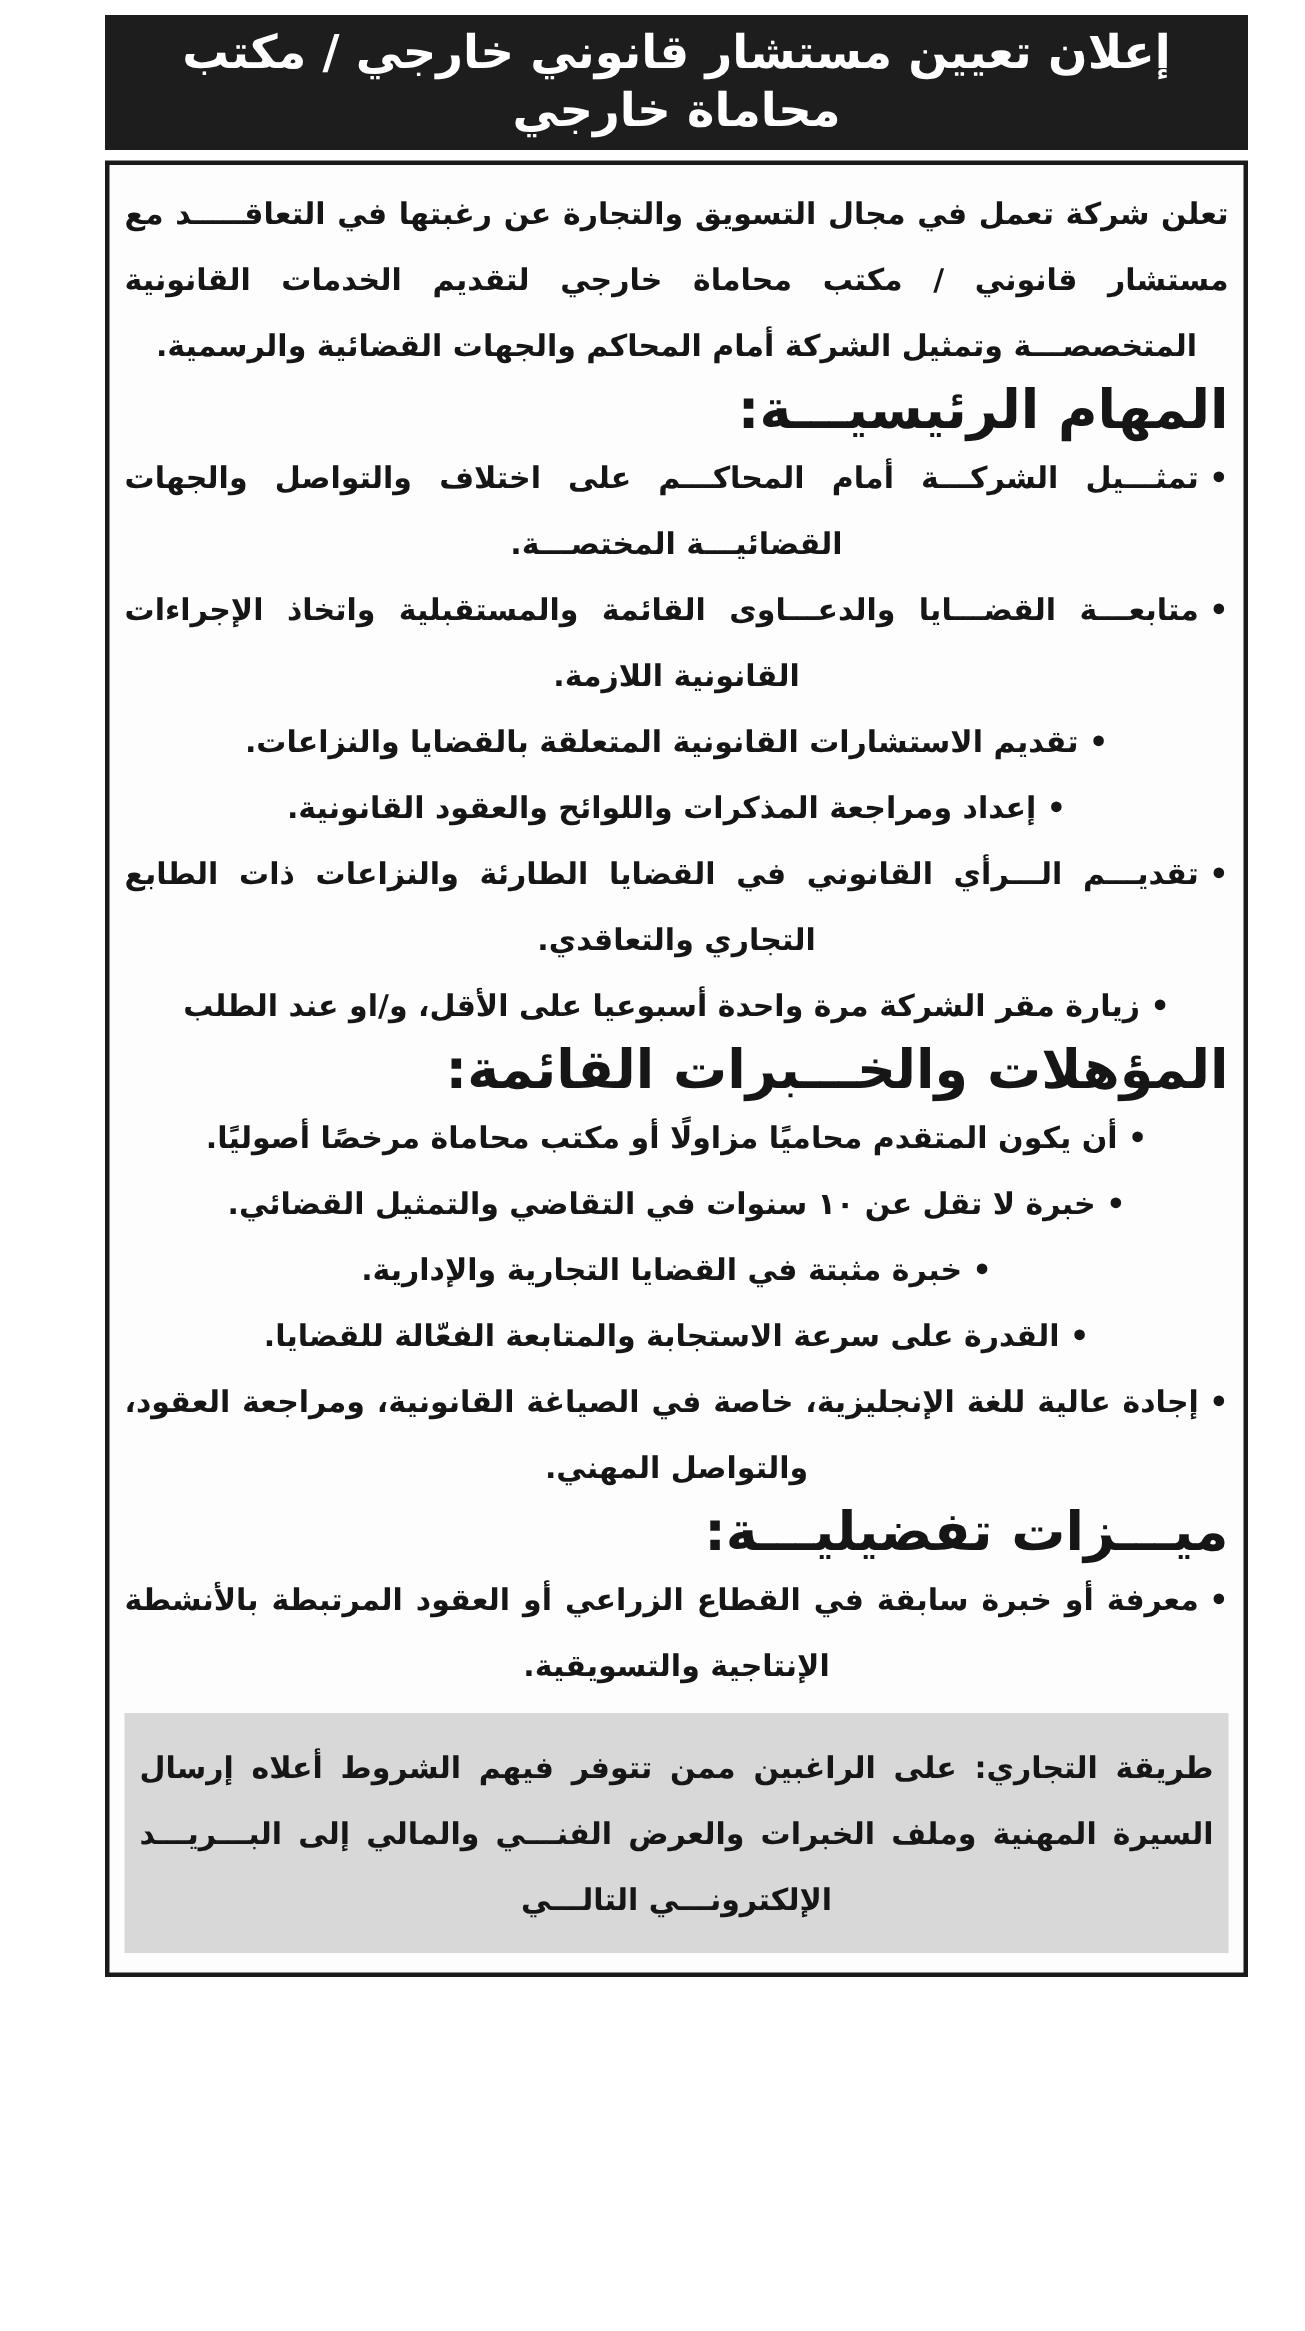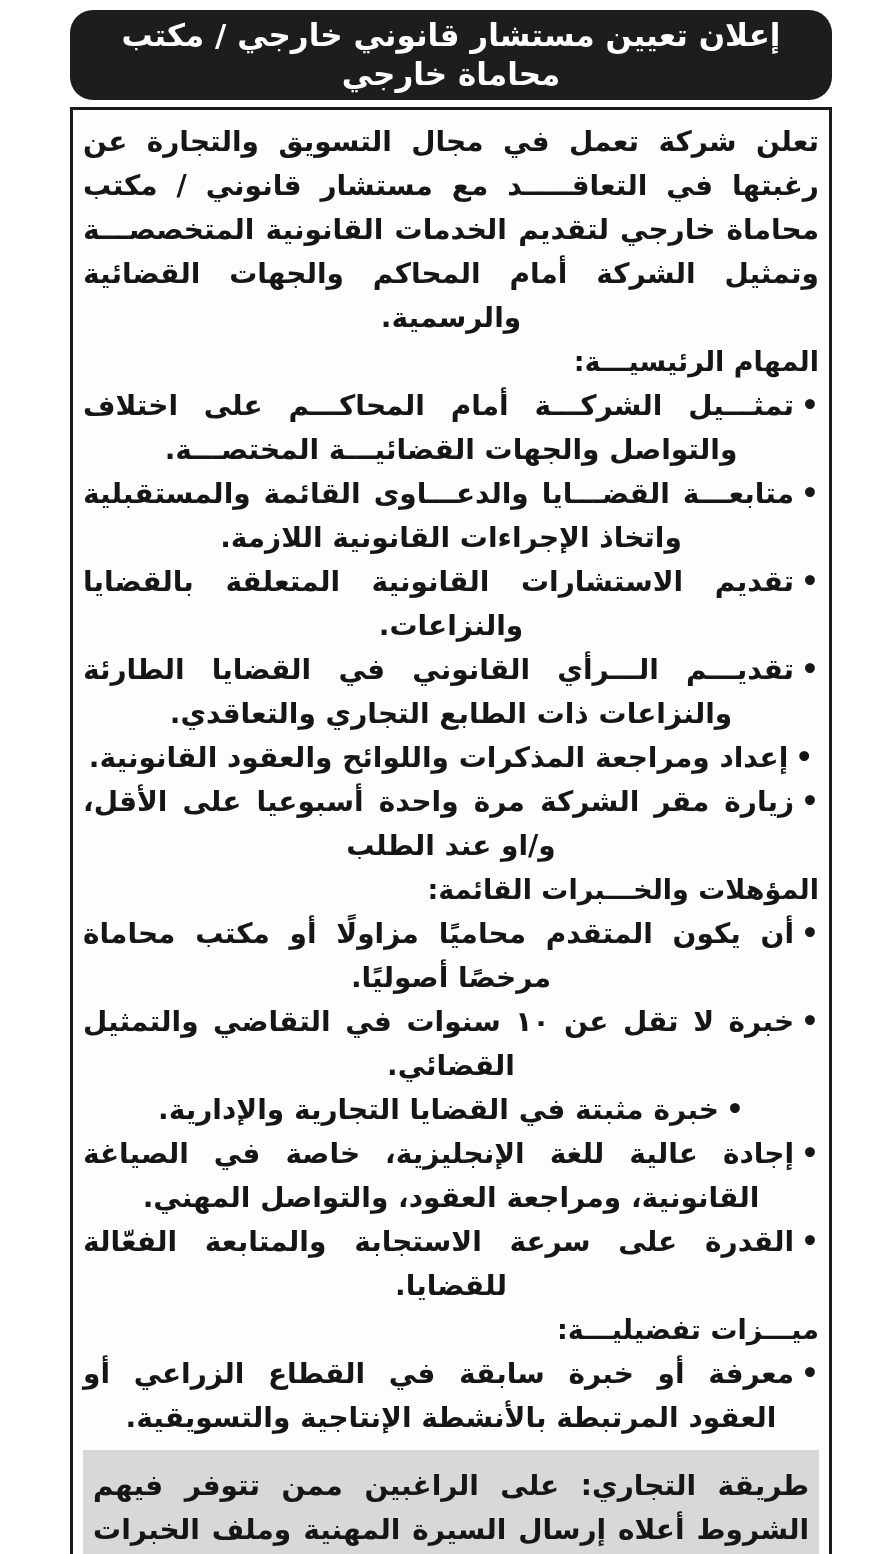--- a/index.html
+++ b/index.html
@@ -21,58 +21,57 @@
     width: 762px;
   }
   .ad-header {
     background: #1d1d1d;
     min-height: 90px;
     display: flex;
     align-items: center;
     justify-content: center;
     padding: 2px 6px;
     box-sizing: border-box;
-    border-radius: 23px;
   }
   .ad-header h1 {
     margin: 0;
     color: #ffffff;
     font-size: 31px;
     font-weight: 700;
     text-align: center;
     line-height: 1.25;
   }
   .ad-frame {
     margin-top: 7px;
     border: 3px solid #1a1a1a;
     background: #fdfdfd;
     padding: 10px 10px 3px 10px;
     box-sizing: border-box;
   }
   .ad-frame p, .ad-frame h2 {
     margin: 0;
     color: #161616;
     font-weight: 700;
-    font-size: 28px;
+    font-size: 20px;
     line-height: 44px;
   }
   .para {
     text-align: justify;
     text-align-last: center;
   }
   .item {
     text-align: justify;
     text-align-last: center;
   }
   .bullet {
     margin-left: 7px;
   }
   h2.section-heading {
     text-align: right;
-    font-size: 27px;
+    font-size: 36px;
   }
   .apply-box {
     background: #d8d8d8;
     margin: 10px 0 10px 0;
     padding: 14px 10px;
   }
   .apply-box p {
     text-align: justify;
     text-align-last: center;
   }
@@ -88,32 +87,32 @@
 
   <div class="ad-frame">
 
     <p class="para">تعلن شركة تعمل في مجال التسويق والتجارة عن رغبتها في التعاقـــــد مع مستشار قانوني / مكتب محاماة خارجي لتقديم الخدمات القانونية المتخصصـــة وتمثيل الشركة أمام المحاكم والجهات القضائية والرسمية.</p>
 
     <section>
       <h2 class="section-heading">المهام الرئيسيـــة:</h2>
       <p class="item"><span class="bullet">•</span><span>تمثـــيل الشركـــة أمام المحاكـــم على اختلاف والتواصل والجهات القضائيـــة المختصـــة.</span></p>
       <p class="item"><span class="bullet">•</span><span>متابعـــة القضـــايا والدعـــاوى القائمة والمستقبلية واتخاذ الإجراءات القانونية اللازمة.</span></p>
       <p class="item"><span class="bullet">•</span><span>تقديم الاستشارات القانونية المتعلقة بالقضايا والنزاعات.</span></p>
+      <p class="item"><span class="bullet">•</span><span>إعداد ومراجعة المذكرات واللوائح والعقود القانونية.</span></p>
       <p class="item"><span class="bullet">•</span><span>تقديـــم الـــرأي القانوني في القضايا الطارئة والنزاعات ذات الطابع التجاري والتعاقدي.</span></p>
-      <p class="item"><span class="bullet">•</span><span>إعداد ومراجعة المذكرات واللوائح والعقود القانونية.</span></p>
       <p class="item"><span class="bullet">•</span><span>زيارة مقر الشركة مرة واحدة أسبوعيا على الأقل، و/او عند الطلب</span></p>
     </section>
 
     <section>
       <h2 class="section-heading">المؤهلات والخـــبرات القائمة:</h2>
       <p class="item"><span class="bullet">•</span><span>أن يكون المتقدم محاميًا مزاولًا أو مكتب محاماة مرخصًا أصوليًا.</span></p>
       <p class="item"><span class="bullet">•</span><span>خبرة لا تقل عن ١٠ سنوات في التقاضي والتمثيل القضائي.</span></p>
       <p class="item"><span class="bullet">•</span><span>خبرة مثبتة في القضايا التجارية والإدارية.</span></p>
+      <p class="item"><span class="bullet">•</span><span>القدرة على سرعة الاستجابة والمتابعة الفعّالة للقضايا.</span></p>
       <p class="item"><span class="bullet">•</span><span>إجادة عالية للغة الإنجليزية، خاصة في الصياغة القانونية، ومراجعة العقود، والتواصل المهني.</span></p>
-      <p class="item"><span class="bullet">•</span><span>القدرة على سرعة الاستجابة والمتابعة الفعّالة للقضايا.</span></p>
     </section>
 
     <section>
       <h2 class="section-heading">ميـــزات تفضيليـــة:</h2>
       <p class="item"><span class="bullet">•</span><span>معرفة أو خبرة سابقة في القطاع الزراعي أو العقود المرتبطة بالأنشطة الإنتاجية والتسويقية.</span></p>
     </section>
 
     <div class="apply-box">
       <p>
         <span>طريقة التجاري:</span>

